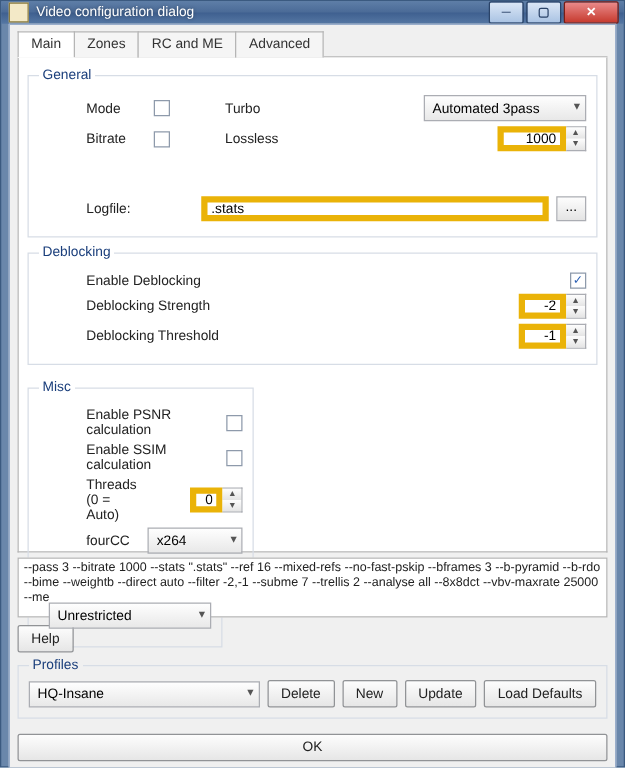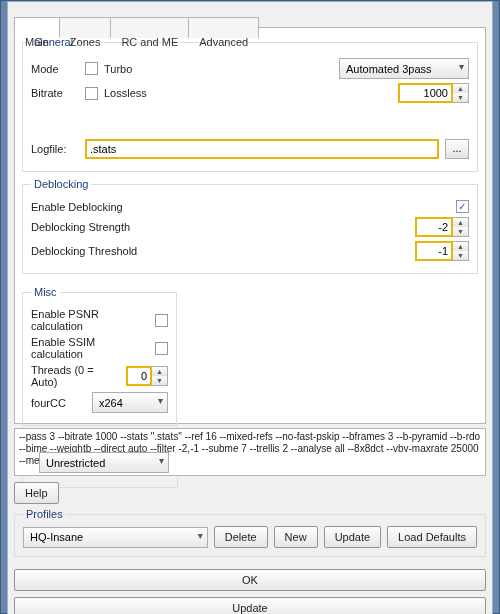--- a/index.html
+++ b/index.html
@@ -6,32 +6,32 @@
   body { margin: 0; background: #6a87ab; width: 500px; height: 614px; overflow: hidden; }
   .window { width: 500px; height: 614px; background: #6a87ab; border: 1px solid #3b5a80; display: flex; flex-direction: column; }
   .titlebar { height: 28px; background: linear-gradient(to bottom,#5e7ea7,#4b6b97 48%,#3f6090 52%,#5577a3); display: flex; align-items: center; padding: 0 0 0 6px; color: #fff; }
   .titlebar .icon { width: 16px; height: 16px; background: #f3e9c7; border: 1px solid #8a7b3e; margin-right: 6px; }
   .titlebar .title { flex: 1; text-shadow: 0 0 3px rgba(0,0,0,.4); }
   .winbtns { display: flex; gap: 2px; padding-right: 4px; }
   .winbtn { width: 28px; height: 18px; border: 1px solid #2a4368; border-radius: 2px; background: linear-gradient(#dbe7f6,#aac3e3); display: flex; align-items: center; justify-content: center; color: #2a4368; font-weight: bold; font-size: 10px; }
   .winbtn.close { width: 44px; background: linear-gradient(#e98a8a,#c63a2e); color: #fff; border-color: #7a1d14; }
   .client { flex: 1; margin: 0 6px 6px 6px; background: #f0f0f0; border: 1px solid #9aaecb; display: flex; flex-direction: column; padding: 4px 6px 6px 6px; }
   .tabs { display: flex; border-bottom: 1px solid #b5b5b5; height: 22px; }
-  .tab { padding: 18px 10px 0; border: 1px solid #b5b5b5; border-bottom: none; background: #f5f5f5; margin-right: -1px; position: relative; top: 11px; color: #333; }
+  .tab { padding: 3px 10px 0; border: 1px solid #b5b5b5; border-bottom: none; background: #f5f5f5; margin-right: -1px; position: relative; top: 1px; color: #333; }
   .tab.active { background: #fff; border-bottom: 1px solid #fff; z-index: 2; }
   .tabpage { background: #fff; border: 1px solid #b5b5b5; border-top: none; padding: 8px 7px; height: 396px; }
   .cols { display: flex; gap: 6px; flex-direction: column; }
   .col-l { flex: 1; min-width: 0; }
   .col-r { width: 155px; }
   fieldset { border: 1px solid #d7dde6; margin: 0 0 6px 0; padding: 6px 8px 8px 8px; }
   legend { color: #1a3e7b; padding: 0 3px; }
   .row { display: flex; align-items: center; margin: 4px 0; gap: 6px; }
-  .lbl { color: #222; }
+  .lbl { color: #222; margin-left: 38px; }
   .chk { width: 13px; height: 13px; border: 1px solid #8e9aab; background: #fff; display: inline-flex; align-items: center; justify-content: center; color: #2a5fb4; font-size: 10px; line-height: 1; }
-  select, input[type=text] { border: 2px solid #eab308; background: #fff; height: 20px; padding: 1px 3px; }
+  select, input[type=text] { border: 5px solid #eab308; background: #fff; height: 20px; padding: 1px 3px; margin-left: 38px; }
   .dd { height: 21px; border: 1px solid #abadb3; background: linear-gradient(#fefefe,#e8e8e8); display: flex; align-items: center; padding: 0 16px 0 6px; position: relative; }
   .dd:after { content: "▾"; position: absolute; right: 4px; top: 2px; color: #555; font-size: 10px; }
   .spin { display: flex; }
   .spin input { width: 38px; text-align: right; padding-right: 3px; }
   .spin .arrows { width: 16px; display: flex; flex-direction: column; border: 1px solid #abadb3; border-left: none; }
   .spin .arrows span { flex: 1; background: linear-gradient(#fdfdfd,#e4e4e4); font-size: 7px; text-align: center; line-height: 9px; color: #555; }
   .browse { width: 24px; height: 20px; border: 1px solid #abadb3; background: linear-gradient(#fdfdfd,#e4e4e4); text-align: center; line-height: 17px; }
   .big-spin input { width: 55px; }
   .cmdline { border: 1px solid #b5b5b5; background: #fff; height: 48px; margin-top: 4px; padding: 2px 4px; font-size: 10px; color: #222; overflow: hidden; line-height: 12px; word-break: break-all; }
   .btn { height: 22px; padding: 0 10px; border: 1px solid #919396; background: linear-gradient(#fdfdfd,#e6e6e6); border-radius: 2px; display: inline-flex; align-items: center; justify-content: center; color: #222; }
@@ -41,20 +41,29 @@
   .profile-row { display: flex; gap: 6px; align-items: center; }
   .profile-row .dd { flex: 1; min-width: 0; }
   .misc-row { display: flex; align-items: center; justify-content: space-between; margin: 4px 0; gap:5px; }
   .misc-row .lbl { flex: 1; }
   .avc .dd { width: 130px; margin: 2px 0 6px 8px; }
 </style>
 </head>
 <body>
 
 <div class="window">
+  <div class="titlebar">
+    <div class="icon"></div>
+    <div class="title">Video configuration dialog</div>
+    <div class="winbtns">
+      <div class="winbtn">─</div>
+      <div class="winbtn">▢</div>
+      <div class="winbtn close">✕</div>
+    </div>
+  </div>
 
   <div class="client">
 
     <div class="tabs">
       <div class="tab active">Main</div>
       <div class="tab">Zones</div>
       <div class="tab">RC and ME</div>
       <div class="tab">Advanced</div>
     </div>
 

